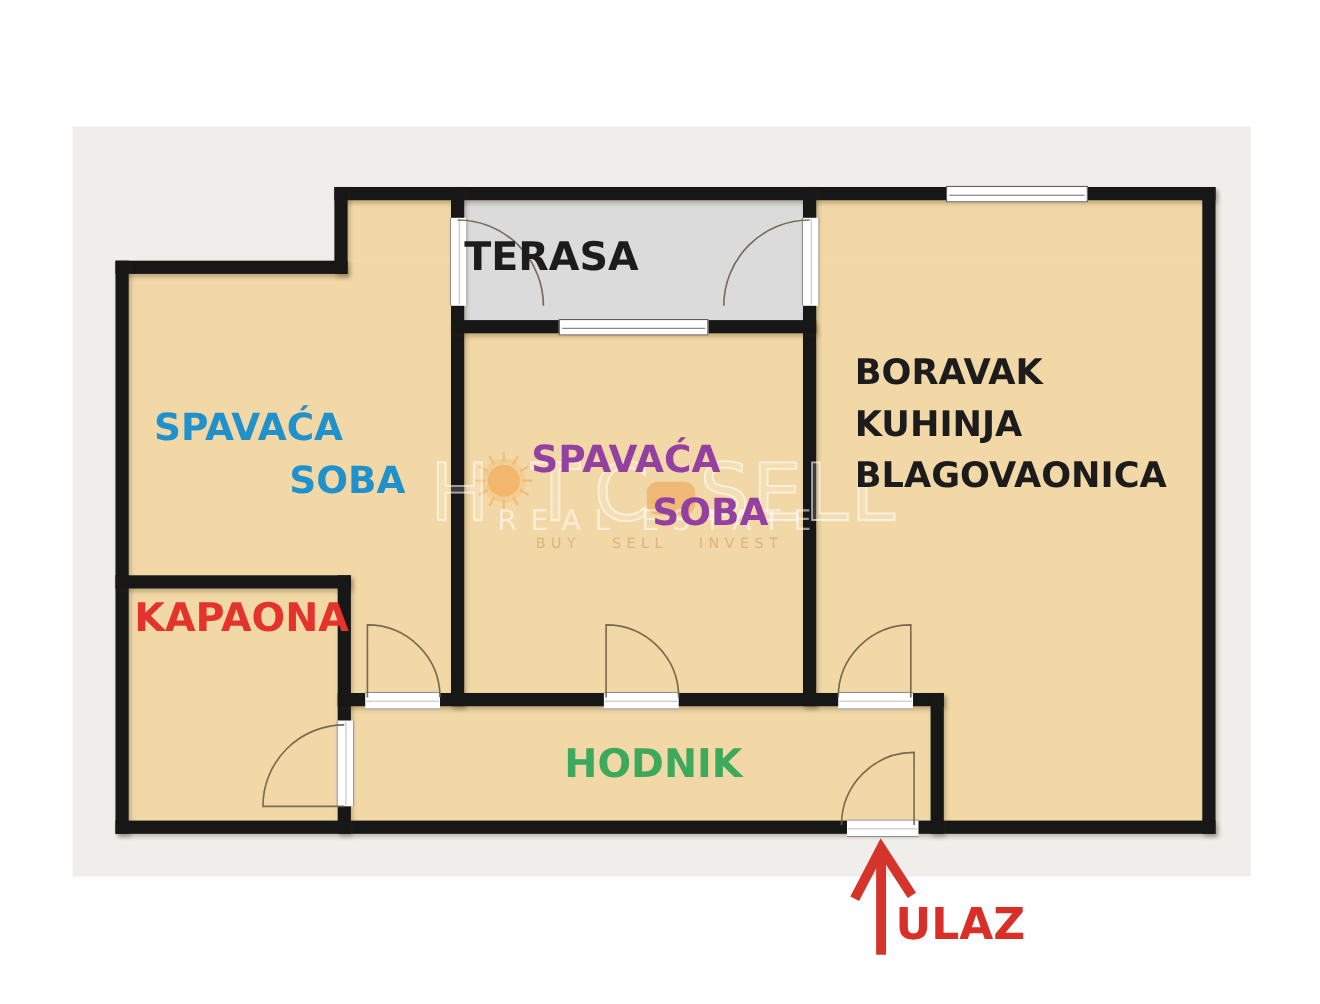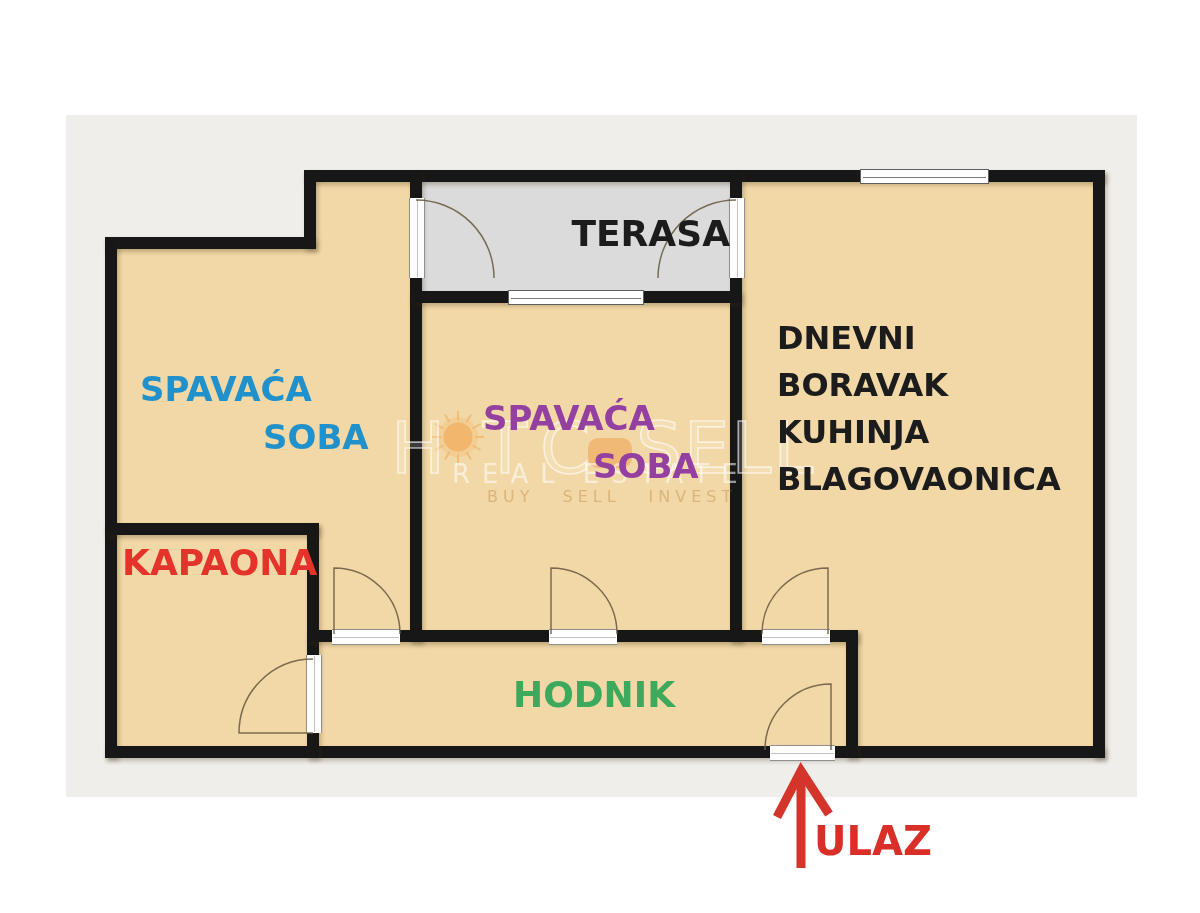--- a/index.html
+++ b/index.html
@@ -13,37 +13,37 @@
   
   .door-h,.door-v,.win-h{background:#ffffff;}
   .door-h{border-top:1px solid #8f8f8f;border-bottom:1px solid #8f8f8f;}
   .door-v{border-left:1px solid #8f8f8f;border-right:1px solid #8f8f8f;}
   .door-h::after{content:"";position:absolute;left:1px;right:1px;top:50%;height:1px;background:#c2c2c2;}
   .door-v::after{content:"";position:absolute;top:1px;bottom:1px;left:50%;width:1px;background:#c2c2c2;}
   .win-h{border:1px solid #5f5f5f;}
   .win-h::after{content:"";position:absolute;left:2px;right:2px;top:50%;height:1px;background:#7a7a7a;}
   
   .rlabel{font-weight:bold;white-space:nowrap;line-height:1.05;}
-  #lbl-terasa{left:422px;top:215px;width:308px;text-align:right;font-size:36px;color:#1c1c1c;}
+  #lbl-terasa{left:422px;top:215px;width:308px;text-align:left;font-size:36px;color:#1c1c1c;}
   #lbl-sp1-a{left:140px;top:372px;font-size:34px;color:#2191cc;}
   #lbl-sp1-b{left:263px;top:420px;font-size:34px;color:#2191cc;}
   #lbl-sp2-a{left:483px;top:401px;font-size:34px;color:#9340a0;}
   #lbl-sp2-b{left:593px;top:449px;font-size:34px;color:#9340a0;}
   #lbl-living{left:777px;top:315px;font-size:32px;color:#1c1c1c;line-height:47px;font-weight:bold;}
   #lbl-kapaona{left:122px;top:544px;font-size:36px;color:#e3332a;}
   #lbl-hodnik{left:513px;top:676px;font-size:36px;color:#3ca95c;}
   #lbl-ulaz{left:814px;top:820px;font-size:40px;color:#d92f28;}
   
   .wm-big{font-size:72px;line-height:1;font-weight:normal;letter-spacing:2px;
           color:rgba(255,255,255,.16);-webkit-text-stroke:1.6px rgba(255,255,255,.6);}
   #wm-h{left:391px;top:412px;} #wm-t{left:483px;top:412px;}
   #wm-c{left:540px;top:412px;} #wm-rner{left:636px;top:412px;}
   #wm-tag{left:452px;top:459px;font-size:26px;letter-spacing:12px;color:rgba(255,255,255,.55);}
   #wm-tag .gap{margin-left:16px;}
-  #wm-motto{left:487px;top:487px;font-size:16px;letter-spacing:5px;color:rgba(190,140,74,.45);}
+  #wm-motto{left:487px;top:487px;font-size:13px;letter-spacing:5px;color:rgba(190,140,74,.45);}
   #wm-motto .gap{margin-left:28px;}
   svg{pointer-events:none;}
 </style>
 </head>
 <body>
 
 <div id="stage">
 
   <div class="abs" id="mat"></div>
 
@@ -121,21 +121,20 @@
   <div class="abs" id="wm-motto">
     <span>BUY</span><span class="gap">SELL</span><span class="gap">INVEST</span>
   </div>
 
   <div class="abs rlabel" id="lbl-terasa">TERASA</div>
   <div class="abs rlabel" id="lbl-sp1-a">SPAVAĆA</div>
   <div class="abs rlabel" id="lbl-sp1-b">SOBA</div>
   <div class="abs rlabel" id="lbl-sp2-a">SPAVAĆA</div>
   <div class="abs rlabel" id="lbl-sp2-b">SOBA</div>
   <div class="abs" id="lbl-living">
-    <div>DNEVNI</div>
     <div>BORAVAK</div>
     <div>KUHINJA</div>
     <div>BLAGOVAONICA</div>
   </div>
   <div class="abs rlabel" id="lbl-kapaona">KAPAONA</div>
   <div class="abs rlabel" id="lbl-ulaz">ULAZ</div>
   <div class="abs rlabel" id="lbl-hodnik">HODNIK</div>
 
 </div>
 

